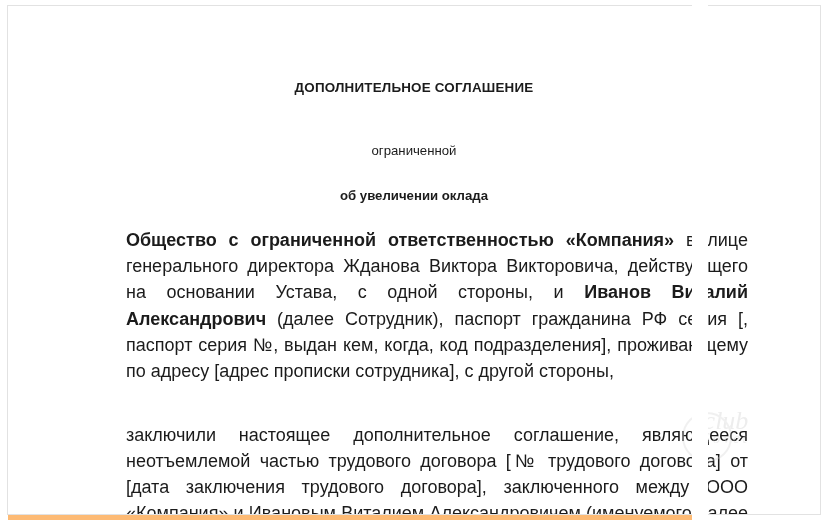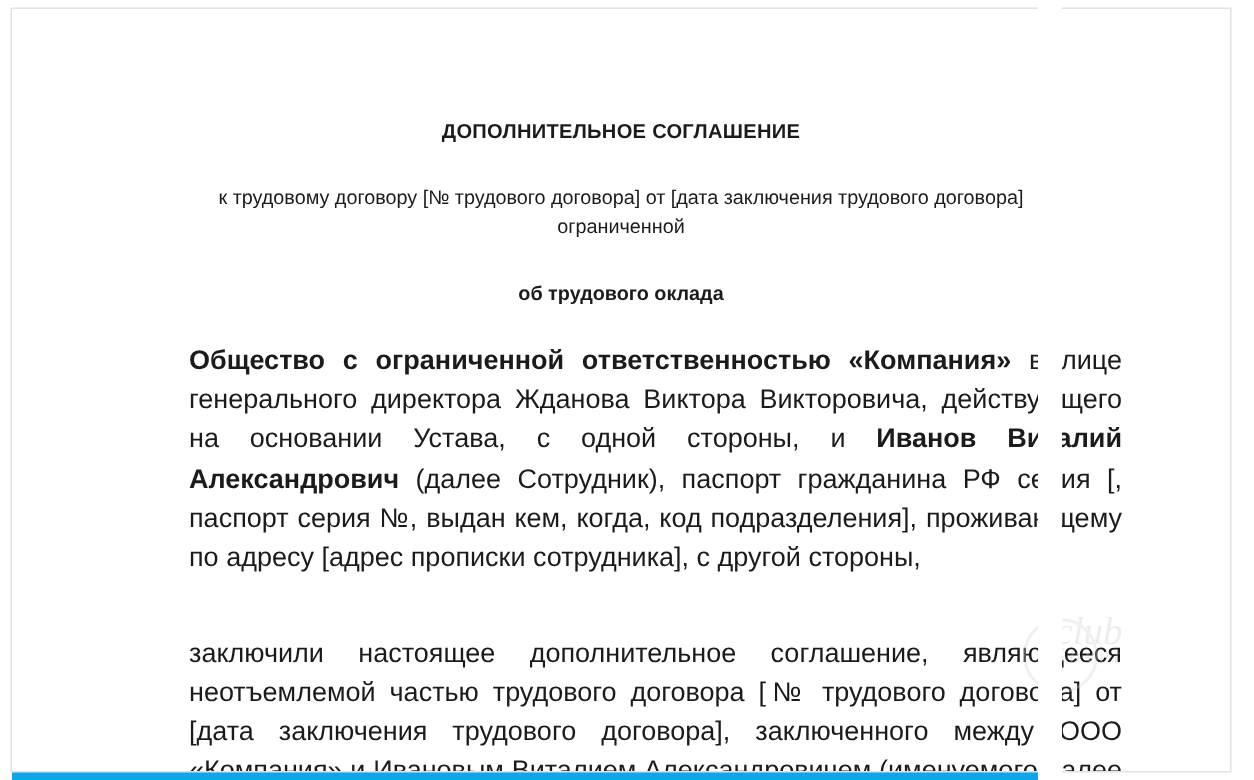--- a/index.html
+++ b/index.html
@@ -10,21 +10,21 @@
     width: 836px;
     height: 520px;
     background: #ffffff;
     font-family: "Liberation Sans", sans-serif;
     overflow: hidden;
   }
   .screen {
     position: relative;
     width: 708px;
     height: 520px;
-    background: #0ea5e9;
+    background: #fdba74;
     box-sizing: border-box;
   }
   
   .frame-left {
     position: absolute;
     left: 0; top: 0;
     width: 8px; height: 520px;
     background: #ffffff;
   }
   .frame-top {
@@ -160,27 +160,26 @@
 <div class="screen">
   <div class="frame-left"></div>
   <div class="frame-top"></div>
 
   <div class="page">
     <div class="doc">
 
       <div class="blk title">ДОПОЛНИТЕЛЬНОЕ СОГЛАШЕНИЕ</div>
 
       <div class="blk subtitle">
-        <span>к трудовому договору [№ трудового договора] от [дата заключения трудового договора]</span>
         <br>
         <span>ограниченной</span>
       </div>
 
 
-      <div class="blk about">об трудового оклада</div>
+      <div class="blk about">об увеличении оклада</div>
 
 
       <div class="blk para">
         <span class="b">Общество с ограниченной ответственностью «Компания»</span><span> в лице генерального директора Жданова Виктора Викторовича, действующего на основании Устава, с одной стороны, и </span><span class="b">Иванов Виталий Александрович</span><span> (далее Сотрудник), паспорт гражданина РФ серия [, паспорт серия №, выдан кем, когда, код подразделения], проживающему по адресу [адрес прописки сотрудника], с другой стороны,</span>
       </div>
 
       <div class="blk para gap">заключили настоящее дополнительное соглашение, являющееся неотъемлемой частью трудового договора [№ трудового договора] от [дата заключения трудового договора], заключенного между ООО «Компания» и Ивановым Виталием Александровичем (именуемого далее - Трудовой договор).</div>
 
     </div>
 

